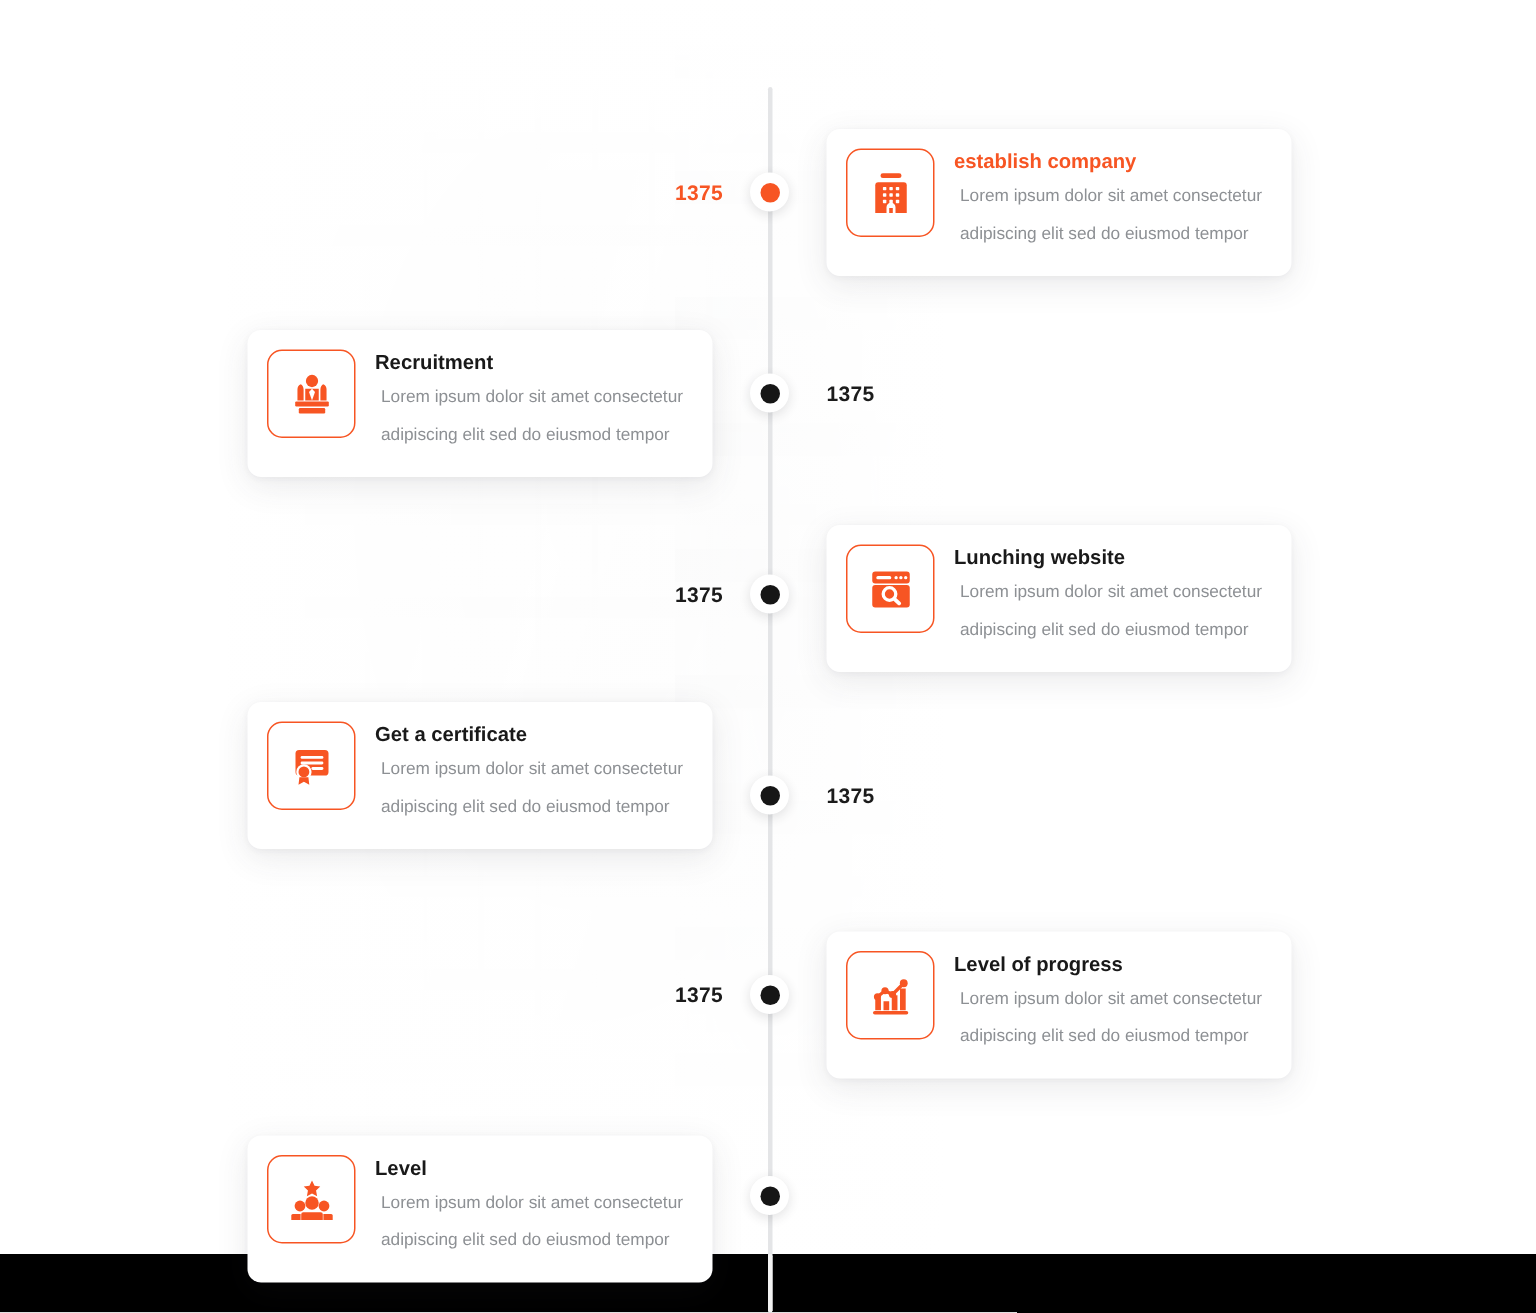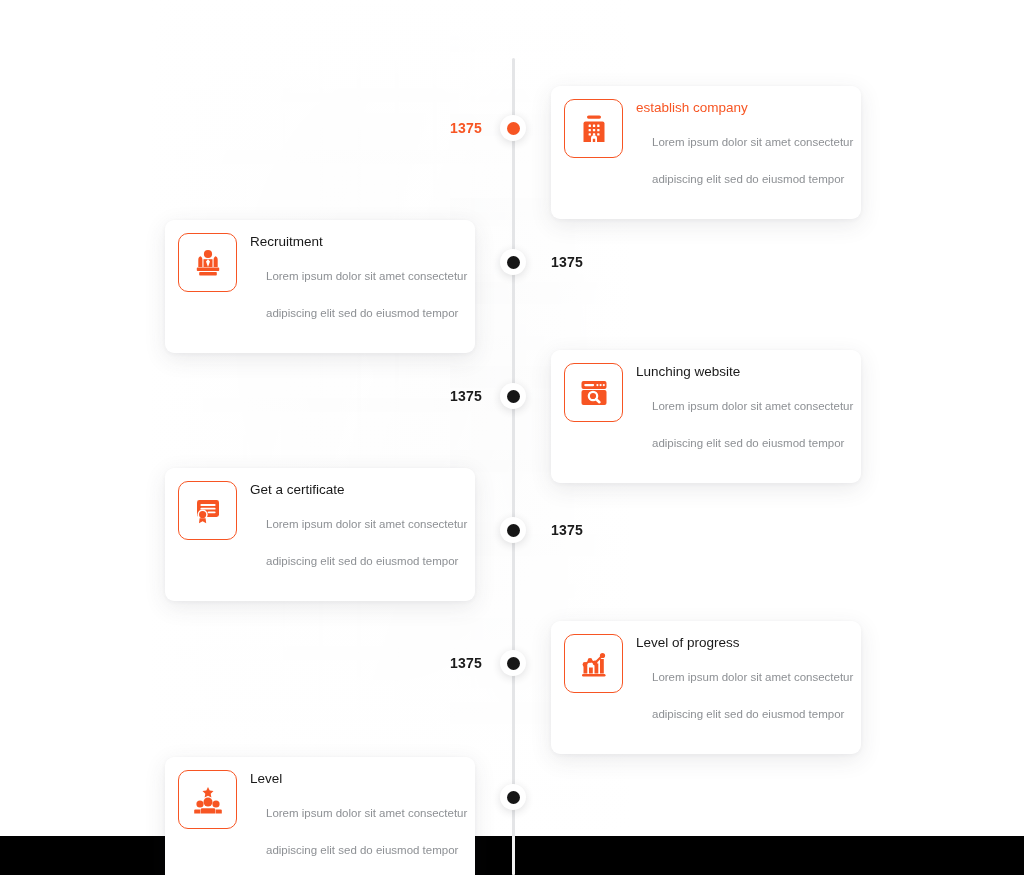--- a/index.html
+++ b/index.html
@@ -200,31 +200,31 @@
   }
   .icon-box svg { display: block; }
 
   .card-body {
     flex: 1 1 auto;
     min-width: 0;
     padding-top: 1px;
   }
   .card-title {
     font-size: 13.5px;
-    font-weight: normal;
+    font-weight: bold;
     color: #191919;
     margin: 0 0 5px 0;
     line-height: 1.15;
   }
   .card-title.accent { color: #f75523; }
   .card-desc {
     font-size: 11.5px;
     color: #8d9094;
     line-height: 1.85;
-    margin: 16px;
+    margin: 4px;
     white-space: nowrap;
   }
 
   
   .card.plinth::after {
     content: "";
     position: absolute;
     left: 8px;
     right: 8px;
     bottom: -11px;

